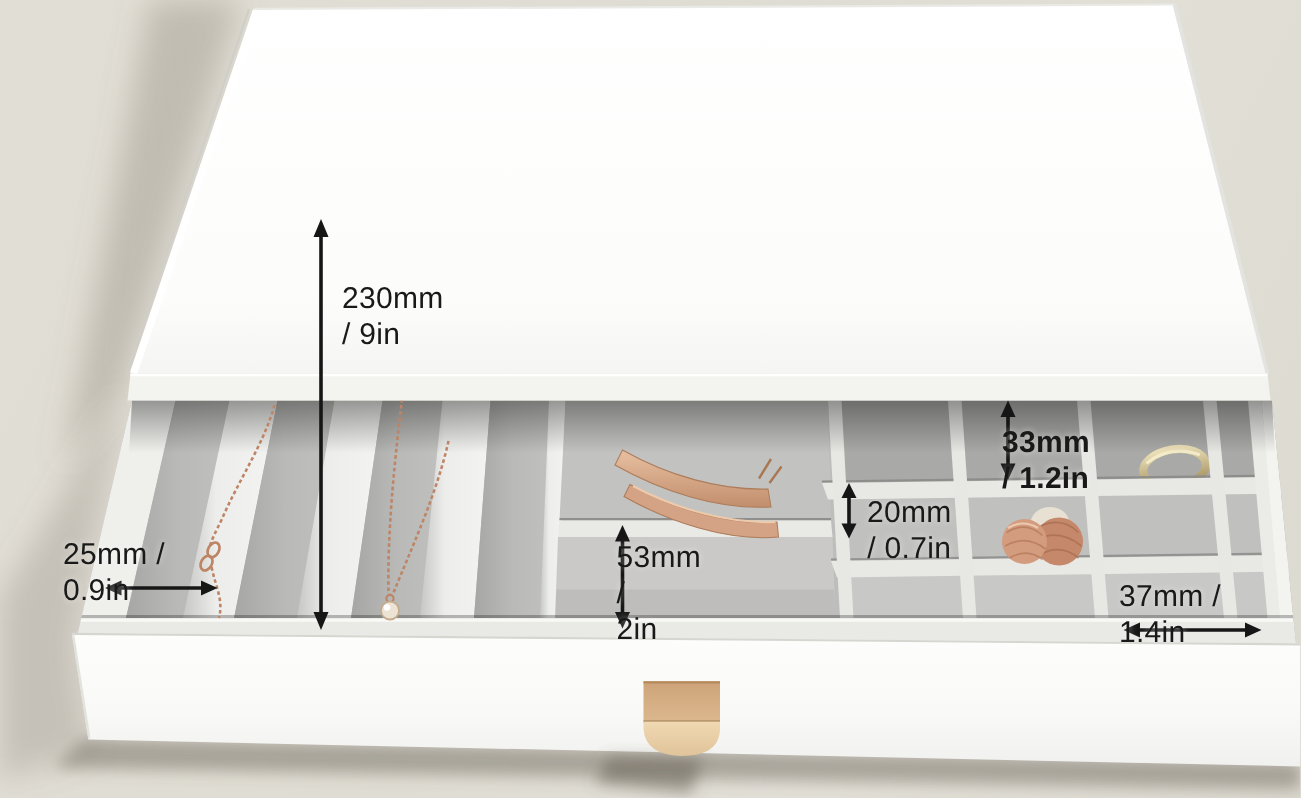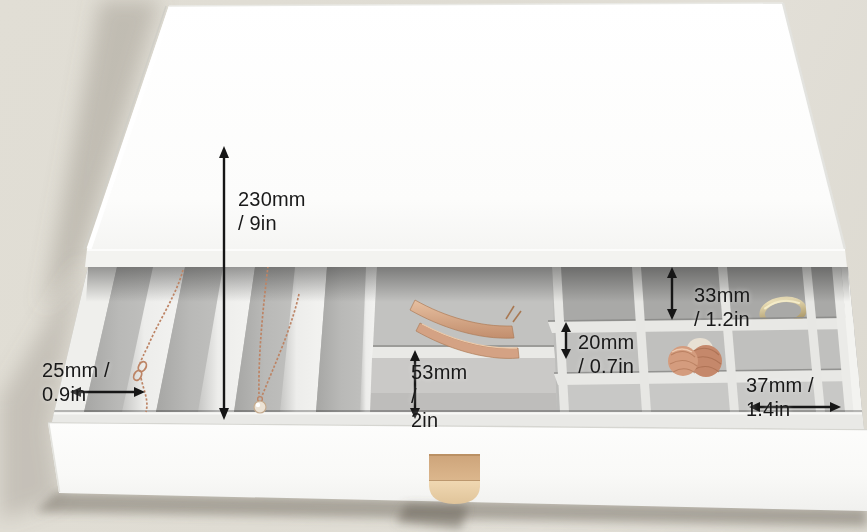--- a/index.html
+++ b/index.html
@@ -178,37 +178,37 @@
 
     <g>
       <polygon points="406,505 468,506 461,529 396,522" fill="rgba(96,90,78,0.5)" filter="url(#blur5)"></polygon>
       <rect x="429" y="454" width="51" height="27" fill="url(#handleTop)"></rect>
       <line x1="429" y1="455" x2="480" y2="455" stroke="#b38a5c" stroke-width="1.4"></line>
       <line x1="429" y1="481" x2="480" y2="481" stroke="#9e7a50" stroke-width="1.2"></line>
       <path d="M429,481 L480,481 L480,487 Q479,504 454,504 Q430,503 429,486 Z" fill="url(#handleBot)"></path>
     </g>
   </svg>
 
-  <div class="dim" style="left:216px;top:145px;">
+  <div class="dim" style="left:206px;top:145px;">
     <svg width="16" height="276">
       <line x1="8" y1="11" x2="8" y2="265" stroke="#161616" stroke-width="2.4"></line>
       <polygon points="8,1 3,13 13,13" fill="#161616"></polygon>
       <polygon points="8,275 3,263 13,263" fill="#161616"></polygon>
     </svg>
     <div class="dim-label" style="left:22px;top:42px;">230mm / 9in</div>
   </div>
 
 
   <div class="dim" style="left:664px;top:266px;">
     <svg width="16" height="55">
       <line x1="8" y1="10" x2="8" y2="45" stroke="#161616" stroke-width="2.4"></line>
       <polygon points="8,1 3,12 13,12" fill="#161616"></polygon>
       <polygon points="8,54 3,43 13,43" fill="#161616"></polygon>
     </svg>
-    <div class="dim-label" style="left:30px;top:17px;">33mm / 1.2in</div>
+    <div class="dim-label" style="left:4px;top:17px;font-weight:bold;">33mm / 1.2in</div>
   </div>
 
   <div class="dim" style="left:558px;top:321px;">
     <svg width="16" height="39">
       <line x1="8" y1="9" x2="8" y2="30" stroke="#161616" stroke-width="2.4"></line>
       <polygon points="8,1 3,11 13,11" fill="#161616"></polygon>
       <polygon points="8,38 3,28 13,28" fill="#161616"></polygon>
     </svg>
     <div class="dim-label" style="left:20px;top:9px;text-align:center;">20mm / 0.7in</div>
   </div>
@@ -225,21 +225,21 @@
   <div class="dim" style="left:407px;top:349px;">
     <svg width="16" height="71">
       <line x1="8" y1="10" x2="8" y2="61" stroke="#161616" stroke-width="2.4"></line>
       <polygon points="8,1 3,12 13,12" fill="#161616"></polygon>
       <polygon points="8,70 3,59 13,59" fill="#161616"></polygon>
     </svg>
     <div class="dim-label" style="left:4px;top:11px;">53mm /
 2in</div>
   </div>
 
-  <div class="dim" style="left:748px;top:399px;text-decoration:underline;">
+  <div class="dim" style="left:748px;top:412px;text-decoration:underline;">
     <svg width="94" height="16">
       <line x1="10" y1="8" x2="84" y2="8" stroke="#161616" stroke-width="2.4"></line>
       <polygon points="1,8 12,3 12,13" fill="#161616"></polygon>
       <polygon points="93,8 82,3 82,13" fill="#161616"></polygon>
     </svg>
     <div class="dim-label" style="left:-2px;top:-26px;">37mm / 1.4in</div>
   </div>
 
 </div>
 

